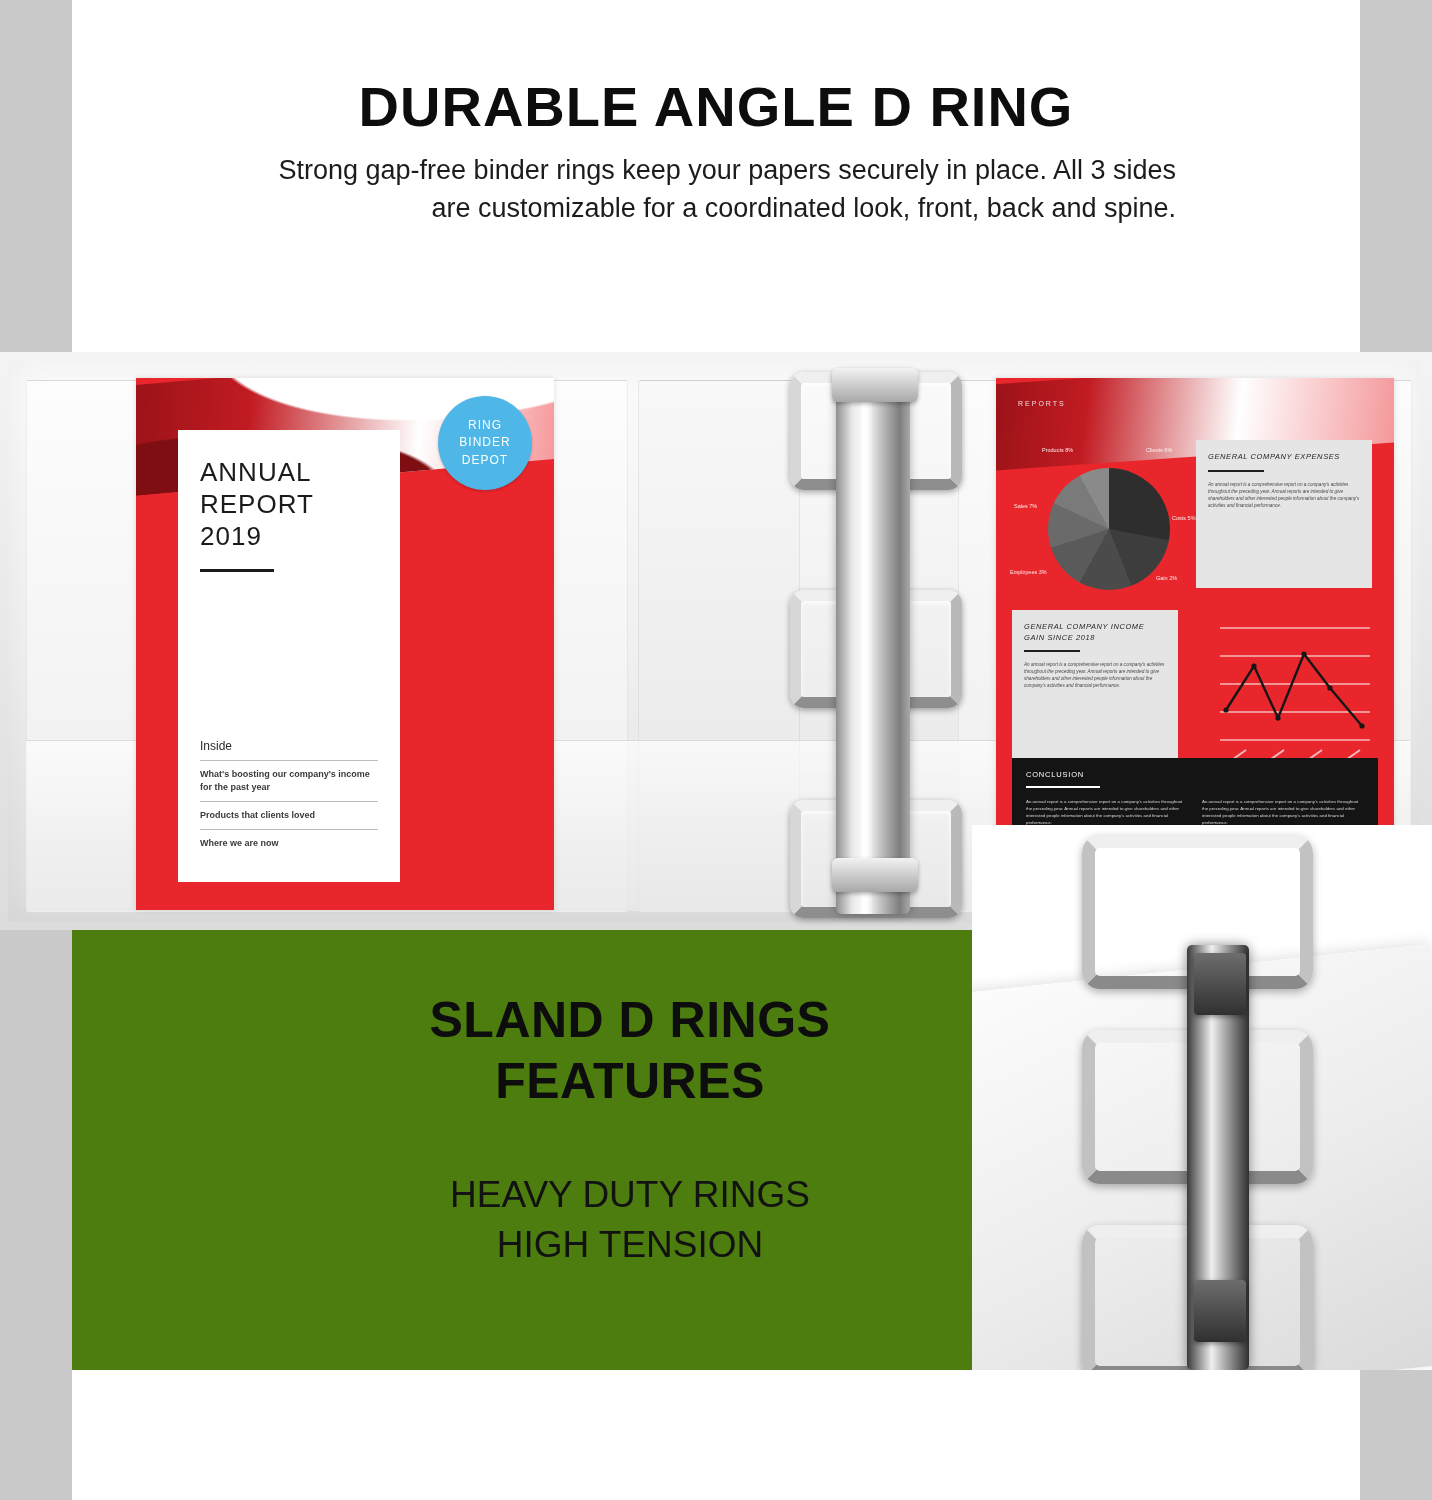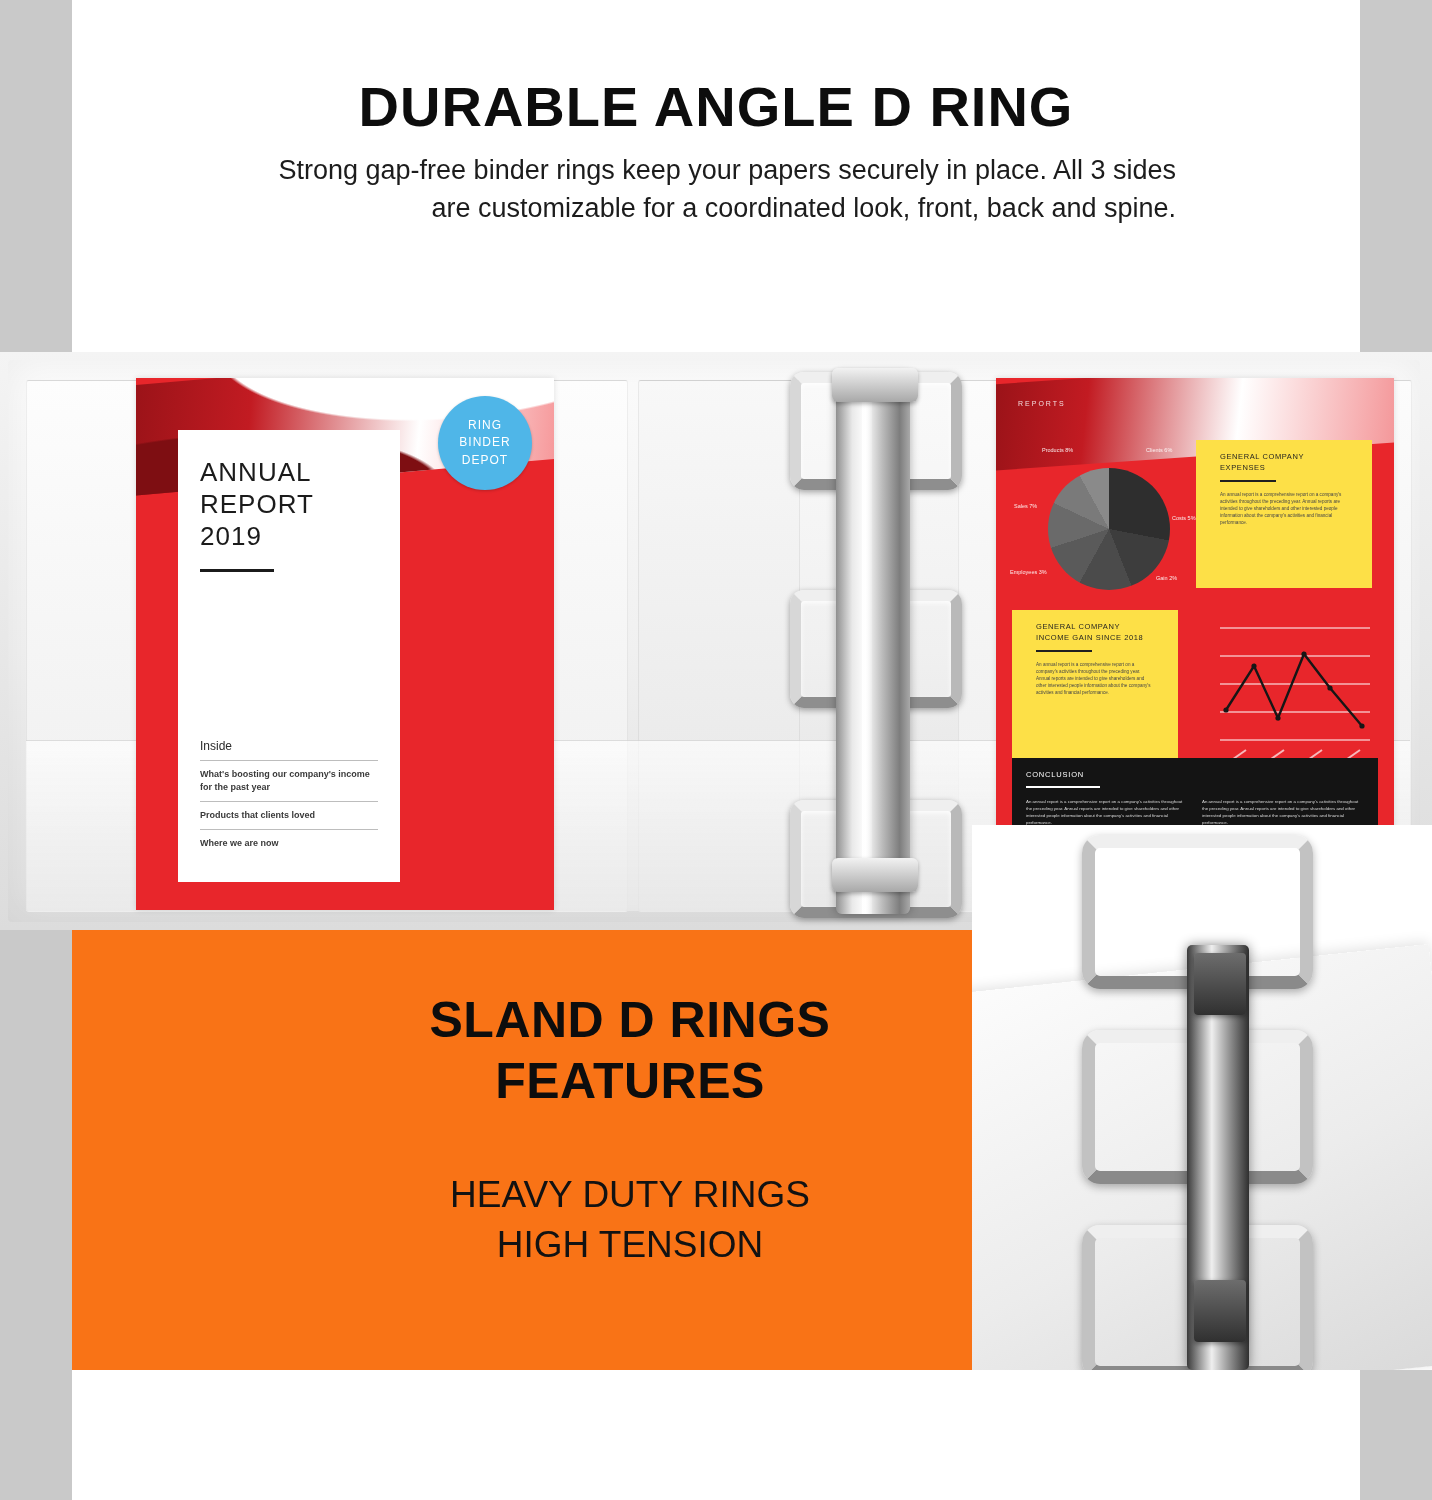--- a/index.html
+++ b/index.html
@@ -235,23 +235,24 @@
   .pie-label {
     position: absolute;
     font-size: 5.5px;
     color: #ffffff;
     line-height: 1.5;
     text-align: center;
     opacity: 0.9;
   }
   .white-card {
     position: absolute;
-    background: #fde047;
+    background: #e5e5e5;
     box-sizing: border-box;
-    padding: 12px 24px;
+    padding: 12px 12px;
+    font-style: italic;
   }
   .wc-title { font-size: 7.5px; letter-spacing: 0.6px; color:#1f1f1f; line-height:1.4; }
   .wc-rule { height: 2px; background: #1f1f1f; width: 56px; margin: 7px 0 9px 0; }
   .wc-body { font-size: 4.6px; color: #474747; line-height: 1.55; }
   .linechart {
     position: absolute;
     right: 16px;
     top: 236px;
     width: 166px;
     height: 160px;
@@ -316,21 +317,21 @@
   .ring-lever.top { top: 8px; }
   .ring-lever.bottom { top: 498px; }
 
   
   .lower {
     position: absolute;
     top: 930px;
     left: 0;
     width: 1432px;
     height: 440px;
-    background: #f97316;
+    background: #4d7c0f;
   }
   .lower .bar-left {
     position: absolute; left: 0; top: 0; width: 72px; height: 570px; background: #c9c9c9;
   }
   .lower .bar-right {
     position: absolute; right: 0; top: 0; width: 72px; height: 570px; background: #c9c9c9;
   }
   .feat-title {
     position: absolute;
     left: 300px;

